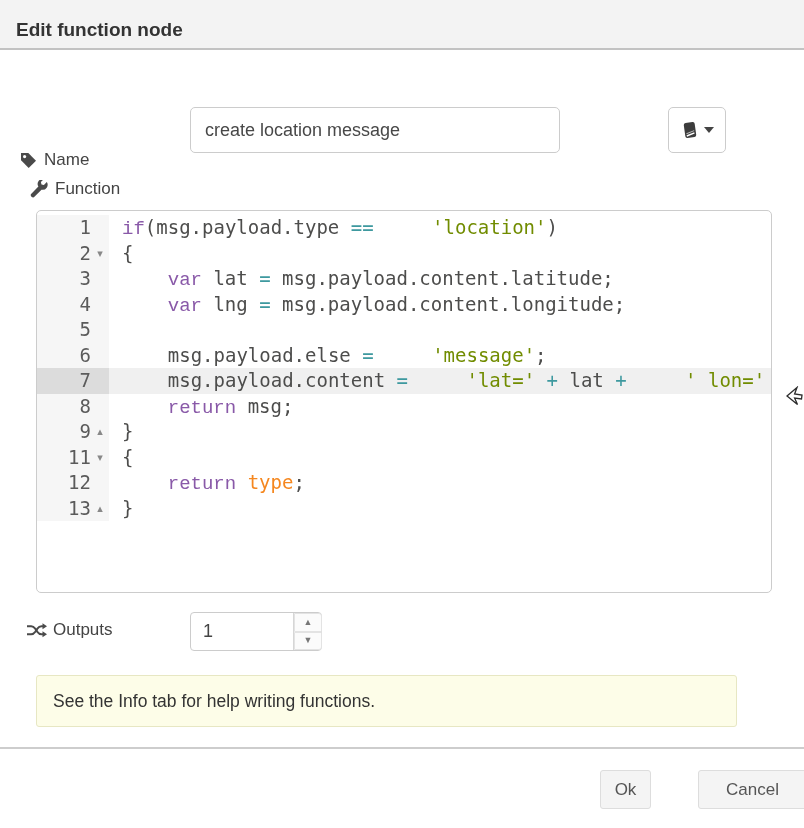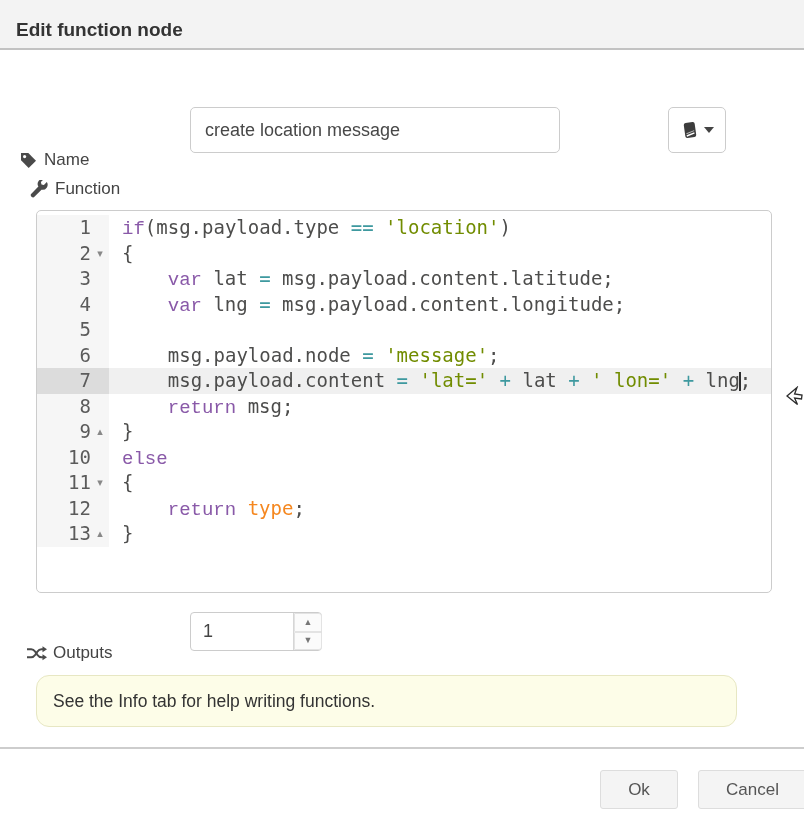--- a/index.html
+++ b/index.html
@@ -22,41 +22,41 @@
   
   .editor{position:absolute;left:36px;top:210px;width:736px;height:383px;box-sizing:border-box;border:1px solid #ccc;border-radius:5px;background:#fff;overflow:hidden;padding-top:4px;}
   .ed-row{display:flex;height:25.5px;line-height:25.5px;font-family:"DejaVu Sans Mono",monospace;font-size:19px;white-space:pre;}
   .gutter-cell{flex:0 0 72px;background:var(--gutter-bg,#f6f6f6);color:#5b5b5b;display:flex;}
   .lnum{display:inline-block;width:54px;text-align:right;}
   .fold{display:inline-block;width:18px;text-align:center;font-size:11px;color:#888;font-family:"DejaVu Sans",sans-serif;}
   .code-cell{flex:1 1 auto;padding-left:13px;color:var(--code-text,#4d4d4c);}
   .ed-row.active .code-cell{background:var(--active-line,#f0f0f0);}
   .ed-row.active .gutter-cell{background:var(--active-gutter,#dcdcdc);}
   .tok-k{color:var(--keyword,#8959a8);font-family:Liberation Mono, monospace;}
-  .tok-s{color:var(--string,#718c00);}
+  .tok-s{color:var(--string,#718c00);margin-left:47px;}
   .tok-o{color:var(--operator,#3e999f);}
   .tok-n{color:var(--constant,#f5871f);}
   .tok-p{color:var(--code-text,#4d4d4c);}
   .caret{display:inline-block;width:2px;height:19px;background:#2f2f2f;vertical-align:middle;margin:0 -1px;}
 
   
   .spinner{position:absolute;left:190px;top:612px;width:132px;height:39px;box-sizing:border-box;border:1px solid #ccc;border-radius:4px;background:#fff;display:flex;}
   .spin-val{flex:1 1 auto;border:none;outline:none;padding:0 0 0 12px;font-size:18px;color:#444;width:90px;font-family:"Liberation Sans",sans-serif;background:transparent;}
   .spin-btns{flex:0 0 28px;display:flex;flex-direction:column;border-left:1px solid #d6d6d6;}
   .spin-btn{flex:1 1 50%;display:flex;align-items:center;justify-content:center;background:#fbfbfb;border:1px solid #e3e3e3;box-sizing:border-box;cursor:pointer;font-size:9px;color:#777;line-height:1;}
   .spin-btn.up{border-radius:0 3px 0 0;}
   .spin-btn.down{border-radius:0 0 3px 0;}
 
   
-  .tip{position:absolute;left:36px;top:675px;width:701px;height:52px;box-sizing:border-box;background:var(--tip-bg,#fdfde8);border:1px solid var(--tip-border,#e7e7c3);border-radius:13px;display:flex;align-items:center;padding-left:16px;font-size:17.5px;color:#333;}
+  .tip{position:absolute;left:36px;top:675px;width:701px;height:52px;box-sizing:border-box;background:var(--tip-bg,#fdfde8);border:1px solid var(--tip-border,#e7e7c3);border-radius:3px;display:flex;align-items:center;padding-left:16px;font-size:17.5px;color:#333;}
 
   
   .separator{position:absolute;left:0;top:747px;width:804px;height:2px;background:#cdcdcd;}
   .btn{position:absolute;top:770px;height:39px;box-sizing:border-box;background:#f4f4f4;border:1px solid #ddd;border-radius:3px;font-size:17px;color:#555;display:flex;align-items:center;justify-content:center;cursor:pointer;font-family:"Liberation Sans",sans-serif;}
-  .btn-ok{left:600px;width:78px;}
+  .btn-ok{left:600px;width:51px;}
   .btn-cancel{left:698px;width:109px;}
 
   .mouse-cursor{position:absolute;left:786px;top:386px;}
 </style>
 </head>
 <body style="--header-bg: #f3f3f3; --keyword: #8959a8; --string: #718c00; --operator: #3e999f; --constant: #f5871f; --code-text: #4d4d4c; --gutter-bg: #f6f6f6; --active-line: #f0f0f0; --active-gutter: #dcdcdc; --tip-bg: #fdfde8; --tip-border: #e7e7c3;">
 
 <div class="stage">
 
   <div class="hdr">
@@ -89,32 +89,31 @@
     <span>Function</span>
   </div>
 
   <div class="editor">
     <div>
         <div class="ed-row"><div class="gutter-cell"><span class="lnum">1</span><span class="fold"></span></div><div class="code-cell"><span class="tok-k">if</span><span class="tok-p">(msg.payload.type </span><span class="tok-o">==</span><span class="tok-p"> </span><span class="tok-s">'location'</span><span class="tok-p">)</span></div></div>
         <div class="ed-row"><div class="gutter-cell"><span class="lnum">2</span><span class="fold">▾</span></div><div class="code-cell"><span class="tok-p">{</span></div></div>
         <div class="ed-row"><div class="gutter-cell"><span class="lnum">3</span><span class="fold"></span></div><div class="code-cell"><span class="tok-p">    </span><span class="tok-k">var</span><span class="tok-p"> lat </span><span class="tok-o">=</span><span class="tok-p"> msg.payload.content.latitude;</span></div></div>
         <div class="ed-row"><div class="gutter-cell"><span class="lnum">4</span><span class="fold"></span></div><div class="code-cell"><span class="tok-p">    </span><span class="tok-k">var</span><span class="tok-p"> lng </span><span class="tok-o">=</span><span class="tok-p"> msg.payload.content.longitude;</span></div></div>
         <div class="ed-row"><div class="gutter-cell"><span class="lnum">5</span><span class="fold"></span></div><div class="code-cell"></div></div>
-        <div class="ed-row"><div class="gutter-cell"><span class="lnum">6</span><span class="fold"></span></div><div class="code-cell"><span class="tok-p">    msg.payload.node </span><span class="tok-o">=</span><span class="tok-p"> </span><span class="tok-s">'message'</span><span class="tok-p">;</span></div></div>
+        <div class="ed-row"><div class="gutter-cell"><span class="lnum">6</span><span class="fold"></span></div><div class="code-cell"><span class="tok-p">    msg.payload.else </span><span class="tok-o">=</span><span class="tok-p"> </span><span class="tok-s">'message'</span><span class="tok-p">;</span></div></div>
         <div class="ed-row active"><div class="gutter-cell"><span class="lnum">7</span><span class="fold"></span></div><div class="code-cell"><span class="tok-p">    msg.payload.content </span><span class="tok-o">=</span><span class="tok-p"> </span><span class="tok-s">'lat='</span><span class="tok-p"> </span><span class="tok-o">+</span><span class="tok-p"> lat </span><span class="tok-o">+</span><span class="tok-p"> </span><span class="tok-s">' lon='</span><span class="tok-p"> </span><span class="tok-o">+</span><span class="tok-p"> lng</span><span class="caret"></span><span class="tok-p">;</span></div></div>
         <div class="ed-row"><div class="gutter-cell"><span class="lnum">8</span><span class="fold"></span></div><div class="code-cell"><span class="tok-p">    </span><span class="tok-k">return</span><span class="tok-p"> msg;</span></div></div>
         <div class="ed-row"><div class="gutter-cell"><span class="lnum">9</span><span class="fold">▴</span></div><div class="code-cell"><span class="tok-p">}</span></div></div>
-        <div class="ed-row"><div class="gutter-cell"><span class="lnum">10</span><span class="fold"></span></div><div class="code-cell"><span class="tok-k">else</span></div></div>
         <div class="ed-row"><div class="gutter-cell"><span class="lnum">11</span><span class="fold">▾</span></div><div class="code-cell"><span class="tok-p">{</span></div></div>
         <div class="ed-row"><div class="gutter-cell"><span class="lnum">12</span><span class="fold"></span></div><div class="code-cell"><span class="tok-p">    </span><span class="tok-k">return</span><span class="tok-p"> </span><span class="tok-n">type</span><span class="tok-p">;</span></div></div>
         <div class="ed-row"><div class="gutter-cell"><span class="lnum">13</span><span class="fold">▴</span></div><div class="code-cell"><span class="tok-p">}</span></div></div>
       </div>
   </div>
 
-  <div class="fld-label" style="left:26px;top:643px;gap:6px;">
+  <div class="fld-label" style="left:26px;top:620px;gap:6px;">
     <svg width="21" height="17" viewBox="0 0 21 17">
       <path d="M1 4.2 h4.2 c2 0 3 1 4 2.4 l2.2 3.3 c1 1.4 2 2.4 4 2.4 h1.6" stroke="#4a4a4a" stroke-width="1.9" fill="none"></path>
       <path d="M1 12.3 h4.2 c2 0 3 -1 4 -2.4 l2.2 -3.3 c1 -1.4 2 -2.4 4 -2.4 h1.6" stroke="#4a4a4a" stroke-width="1.9" fill="none"></path>
       <path d="M16.5 1.2 L21 4.2 16.5 7.2 Z" fill="#4a4a4a"></path>
       <path d="M16.5 9.3 L21 12.3 16.5 15.3 Z" fill="#4a4a4a"></path>
     </svg>
     <span>Outputs</span>
   </div>
   <div class="spinner">
     <input class="spin-val" type="text" value="1" style="">

